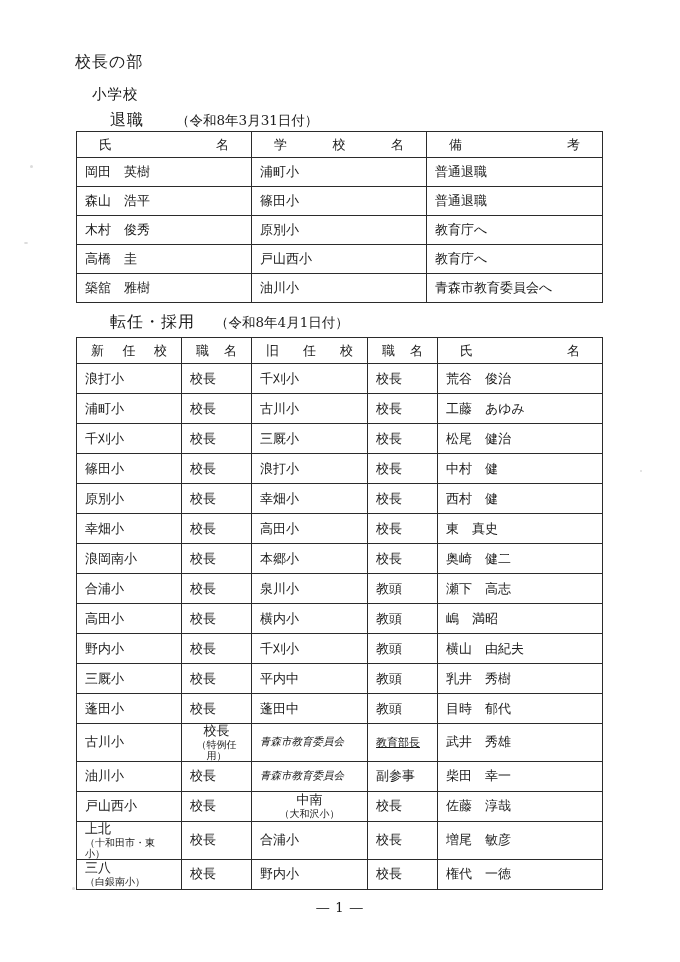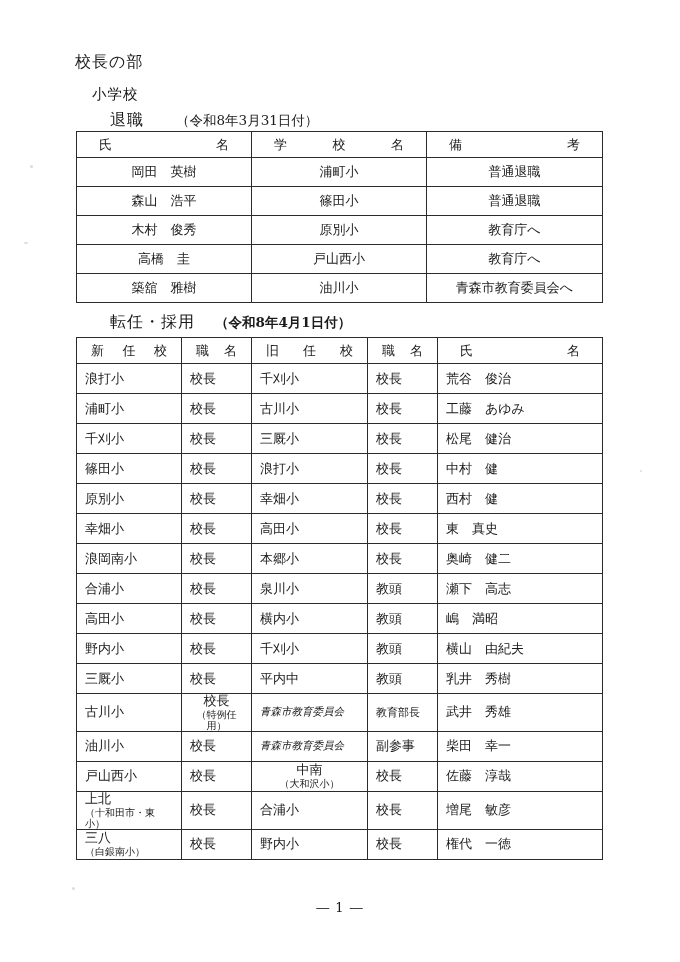--- a/index.html
+++ b/index.html
@@ -53,21 +53,20 @@
     position: absolute;
     left: 110px;
     top: 312px;
     font-size: 16px;
     letter-spacing: 1px;
   }
   .h-table2 .date {
     font-size: 13.5px;
     margin-left: 20px;
     letter-spacing: 0px;
-    font-weight: bold;
   }
 
   
   table {
     border-collapse: collapse;
     position: absolute;
     table-layout: fixed;
   }
   table td, table th {
     border: 1px solid #2b2b2b;
@@ -83,21 +82,20 @@
     left: 76px;
     top: 131px;
     width: 526px;
   }
   #table-retire td.hd {
     height: 25px;
     font-size: 13px;
   }
   #table-retire td.body {
     height: 28px;
-    text-align: center;
   }
   .spread2 {
     display: flex;
     justify-content: space-between;
     padding: 0 6px;
   }
   .spread3 {
     display: flex;
     justify-content: space-between;
     padding: 0 14px;
@@ -119,20 +117,21 @@
     display: block;
     font-size: 10px;
     line-height: 1.1;
   }
   .cell-main {
     display: block;
     line-height: 1.15;
   }
   .small-cell {
     font-size: 11px;
+    text-decoration: underline;
   }
   .tiny-cell {
     font-size: 10.5px;
     font-style: italic;
   }
   .two-line {
     line-height: 1.1;
   }
 
   .page-number {
@@ -345,20 +344,27 @@
         <td>横山　由紀夫</td>
       </tr>
       <tr>
         <td>三厩小</td>
         <td>校長</td>
         <td>平内中</td>
         <td>教頭</td>
         <td>乳井　秀樹</td>
       </tr>
       <tr>
+        <td>蓬田小</td>
+        <td>校長</td>
+        <td>蓬田中</td>
+        <td>教頭</td>
+        <td>目時　郁代</td>
+      </tr>
+      <tr>
         <td>古川小</td>
         <td class="cell-center two-line">
           <span class="cell-main">校長</span>
           <span class="cell-sub">（特例任用）</span>
         </td>
         <td class="tiny-cell">青森市教育委員会</td>
         <td class="small-cell">教育部長</td>
         <td>武井　秀雄</td>
       </tr>
       <tr>

